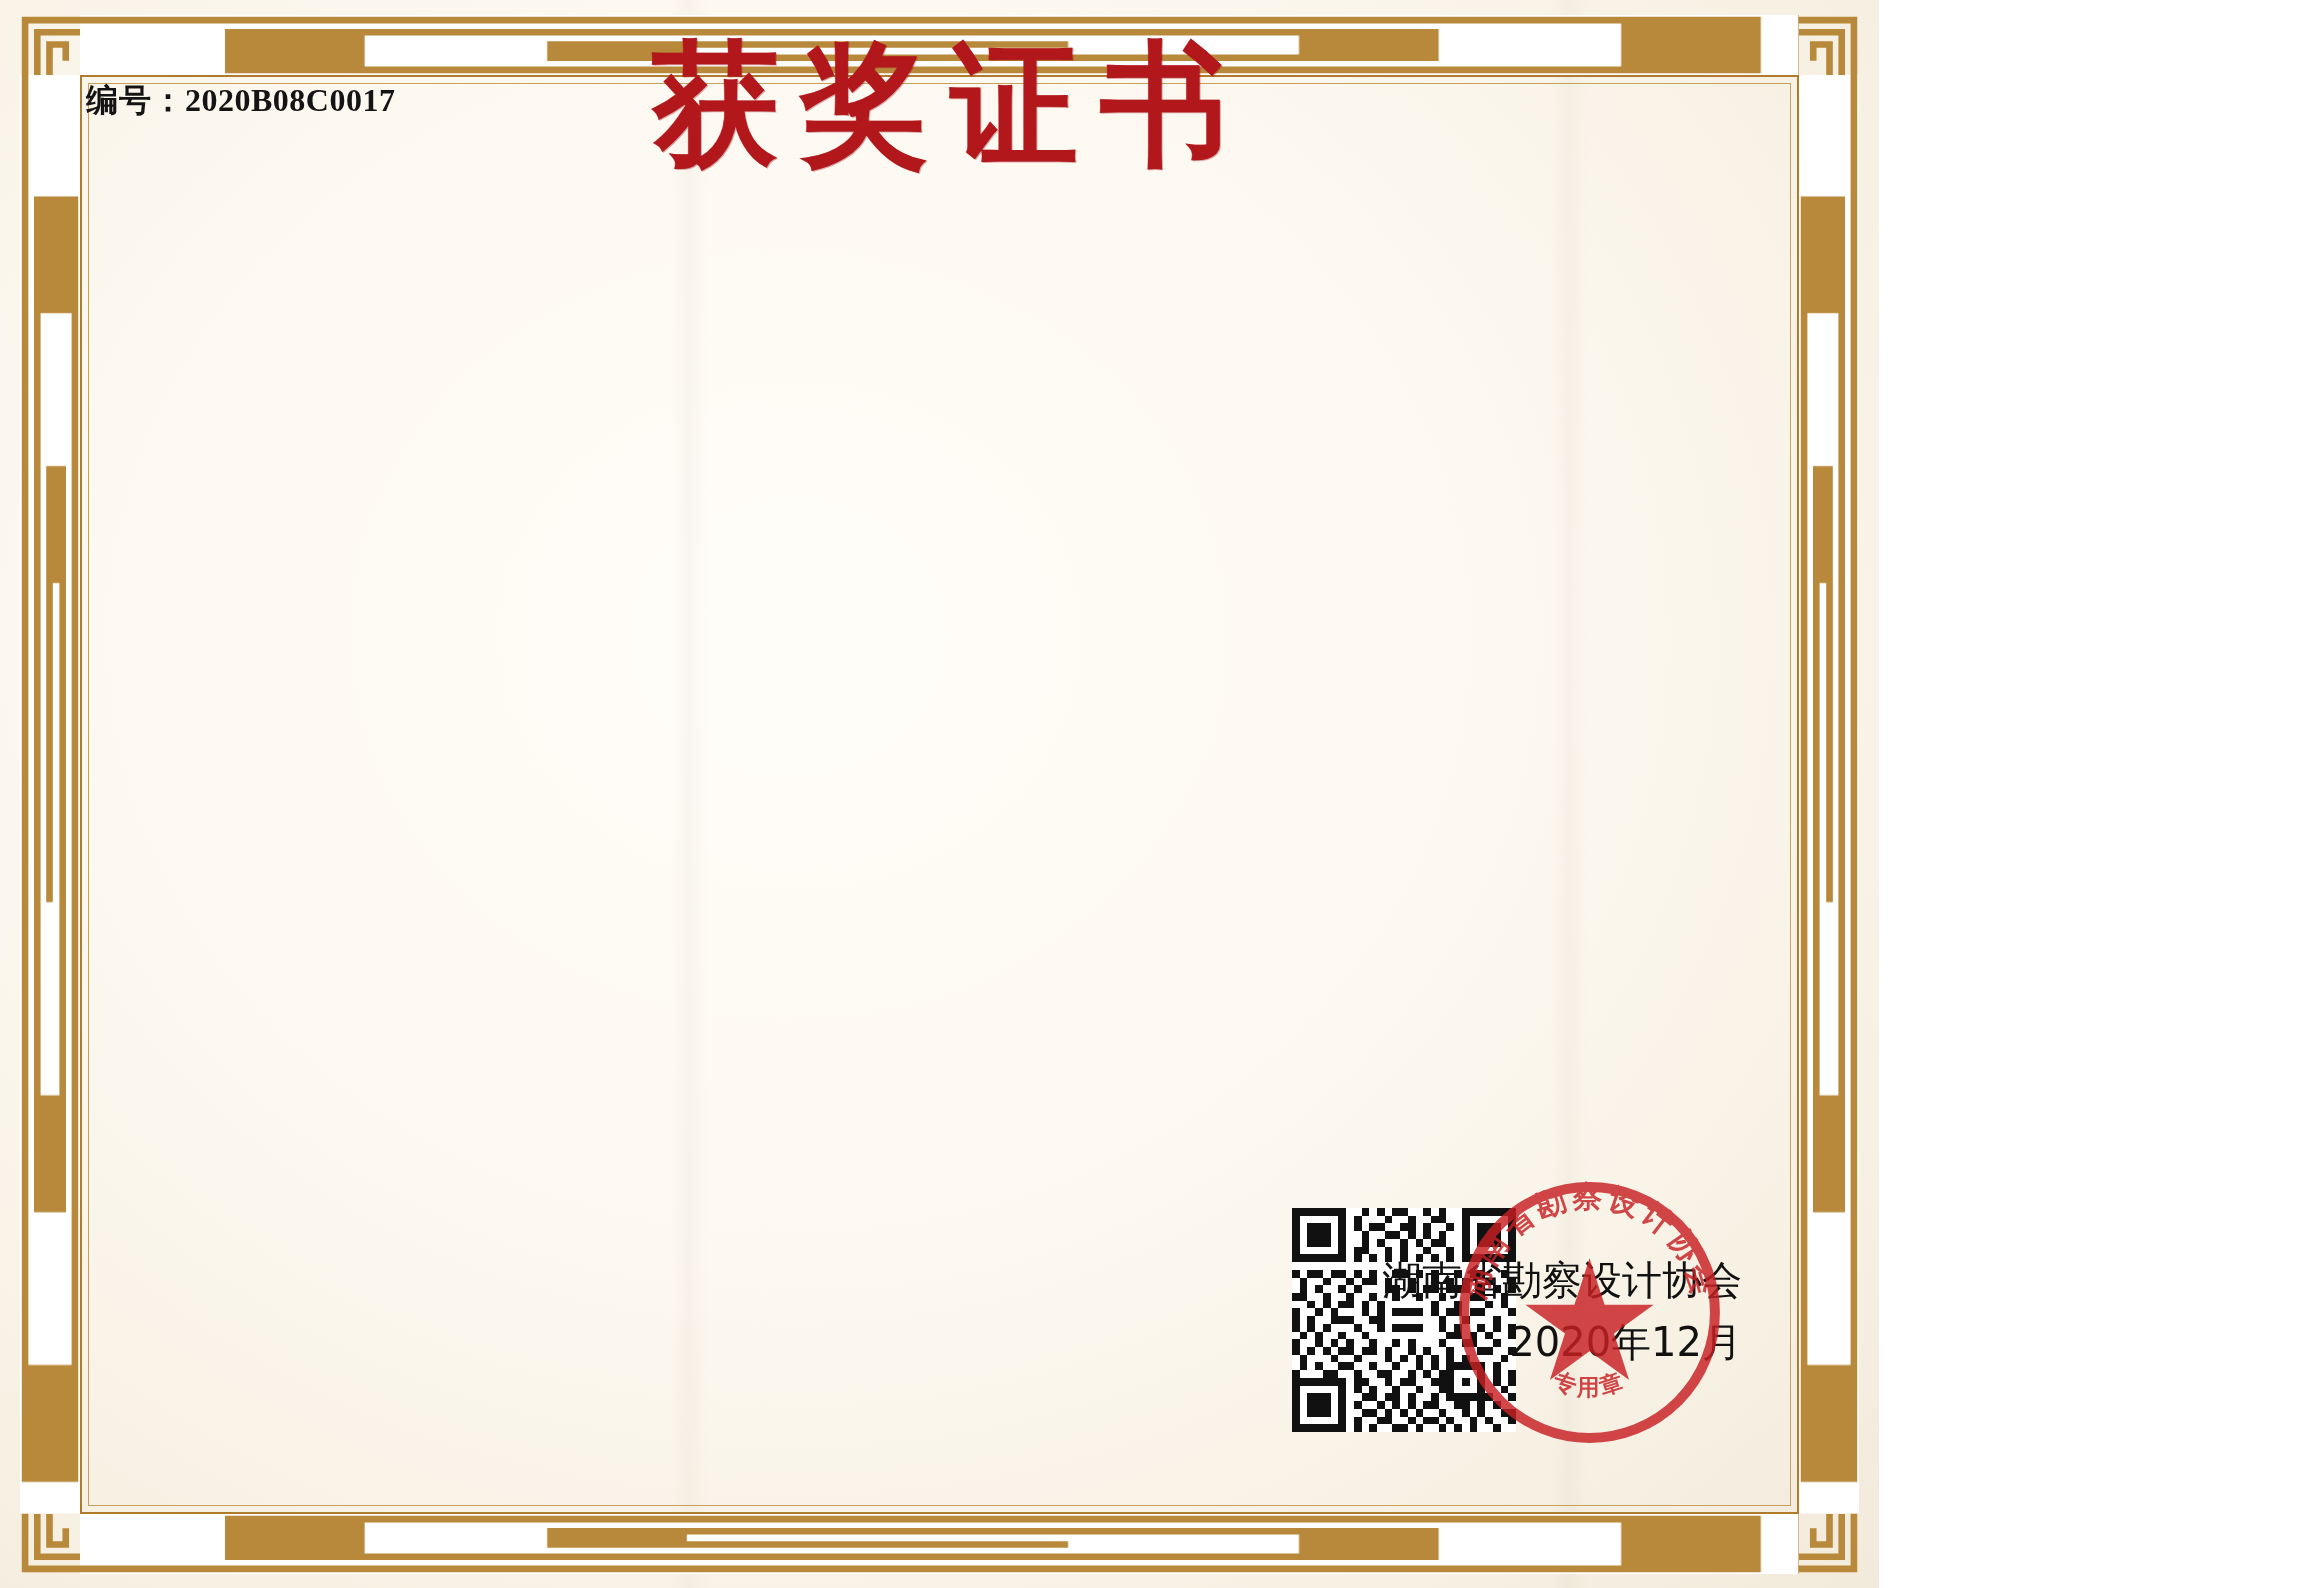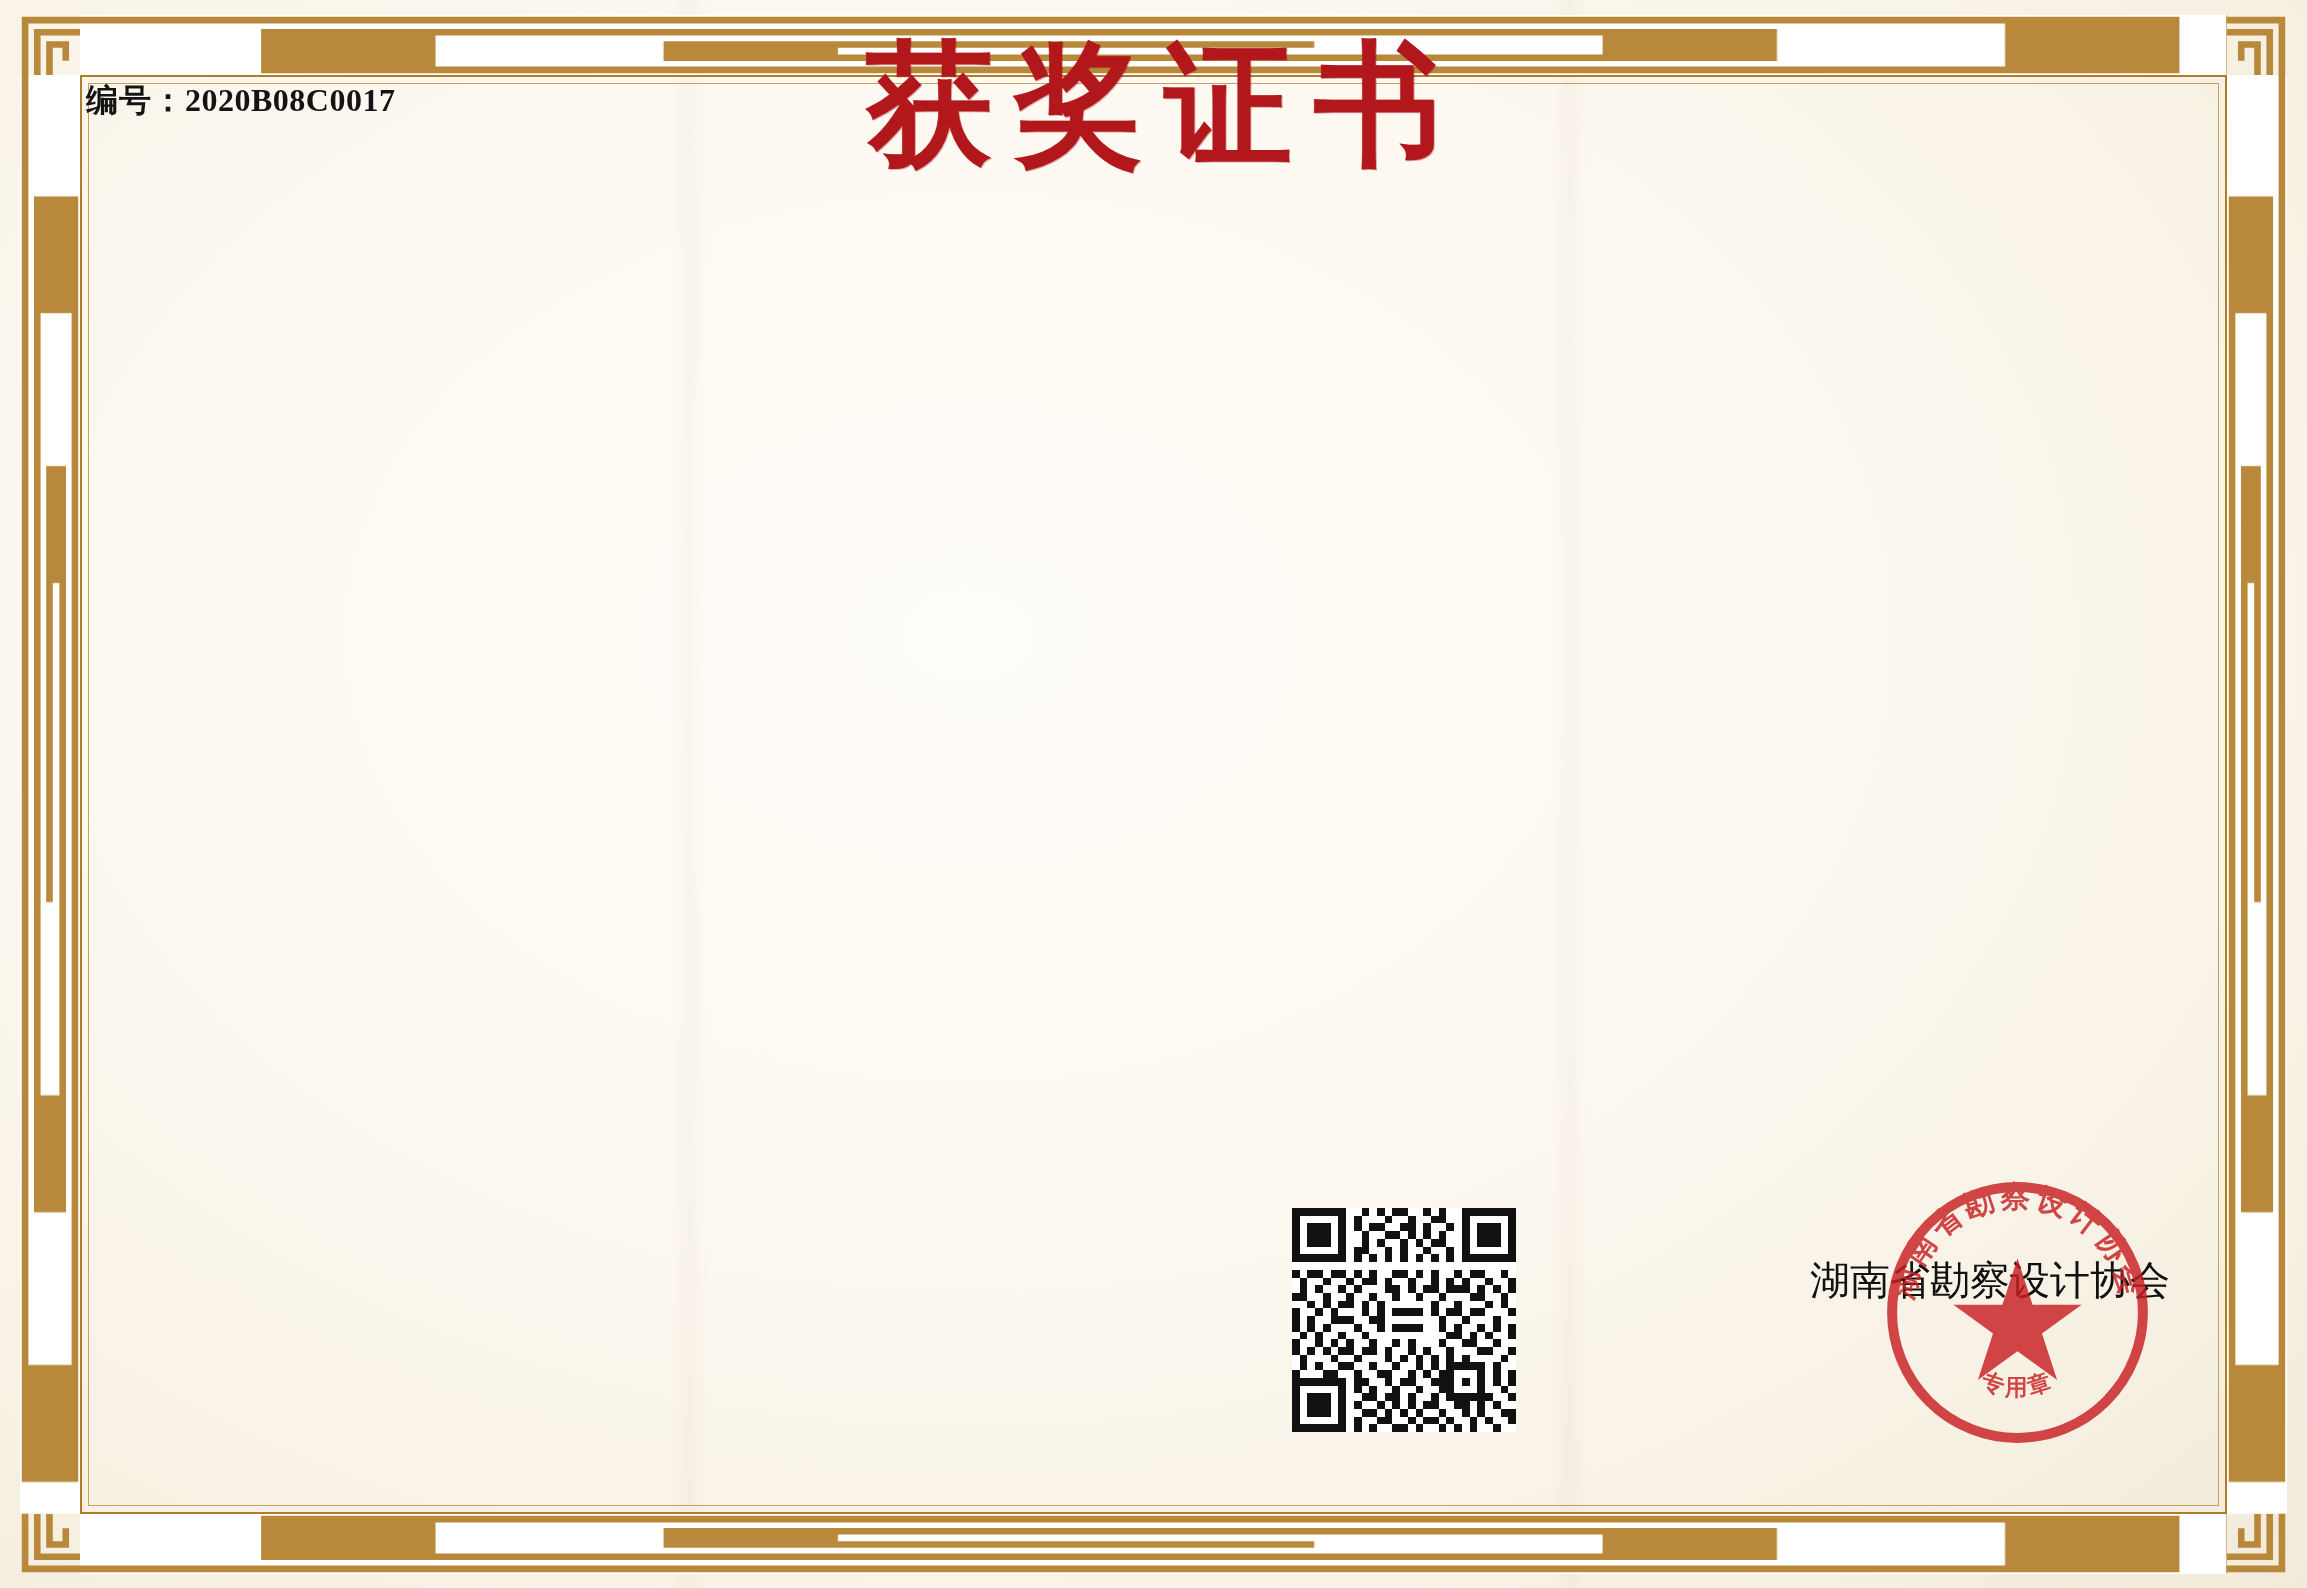--- a/index.html
+++ b/index.html
@@ -11,21 +11,21 @@
   body {
     width: 2307px;
     height: 1589px;
     font-family: "Liberation Sans", sans-serif;
     overflow: hidden;
   }
 
   
   .certificate {
     position: relative;
-    width: 2307px;
+    width: 1879px;
     height: 1589px;
     background:
       radial-gradient(ellipse at 42% 40%, #fffdf8 0%, #fdf9f1 45%, #f7f1e4 78%, #f2eadb 100%);
     box-sizing: border-box;
   }
 
   
   .fold {
     position: absolute;
     top: 0;
@@ -531,20 +531,21 @@
 
         <rect x="12" y="12" width="6" height="5" fill="#fff"></rect>
         <rect x="13" y="13" width="4" height="1" fill="#111"></rect>
         <rect x="13" y="15" width="4" height="1" fill="#111"></rect>
       </g>
     </svg>
   </div>
 
   <div class="signature">
     <div>湖南省勘察设计协会</div>
+    <div>2020年12月</div>
   </div>
 
   <div class="seal">
     <svg class="seal-svg" viewBox="0 0 200 200" xmlns="http://www.w3.org/2000/svg">
       <defs>
         <path id="sealArcTop" d="M 26,100 A 74,74 0 0 1 174,100"></path>
         <path id="sealArcBottom" d="M 42,100 A 58,58 0 0 0 158,100"></path>
       </defs>
       <circle cx="100" cy="100" r="88" fill="none" stroke="#c81f23" stroke-width="7"></circle>
       <g fill="#c81f23" font-family="'DejaVu Sans','Liberation Sans',sans-serif" font-size="21" font-weight="bold" letter-spacing="3">

